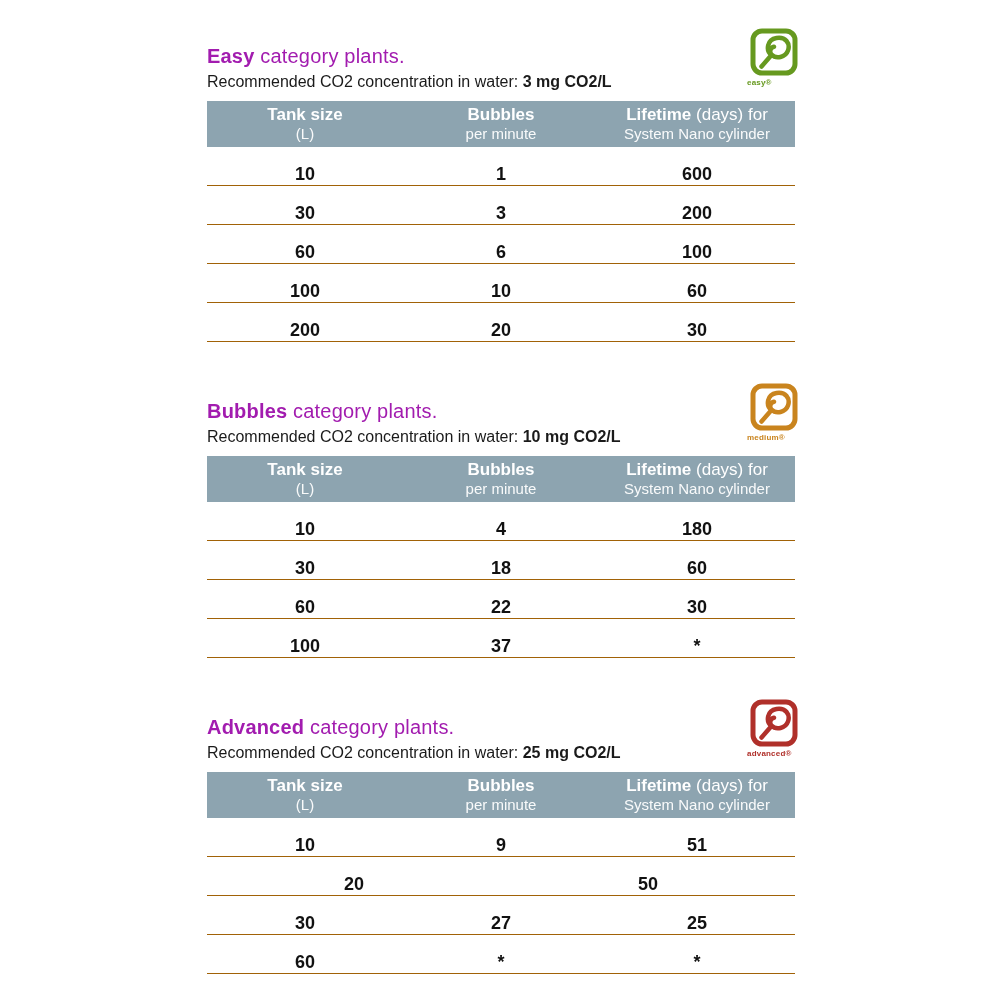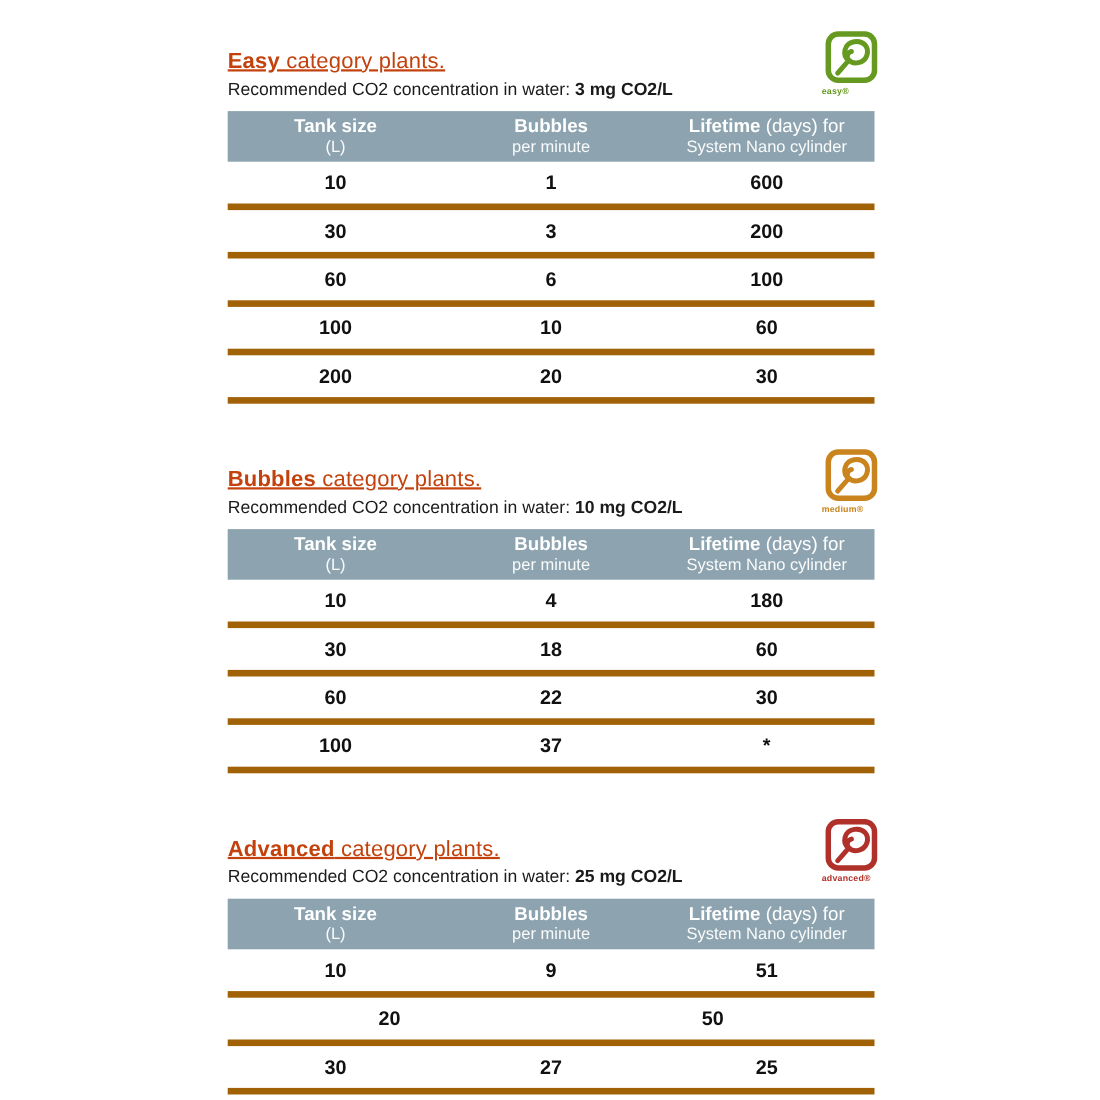--- a/index.html
+++ b/index.html
@@ -27,22 +27,21 @@
   }
   .easy     { --accent: #66991F; }
   .medium   { --accent: #C9841E; }
   .advanced { --accent: #B0302A; }
 
   .title {
     margin: 0;
     font-size: 20px;
     font-weight: 400;
     letter-spacing: 0.2px;
-    color: #c2410c;
-    text-decoration: underline;
+    color: #a21caf;
   }
   .title strong { font-weight: 700; }
 
   .subtitle {
     margin: 5px 0 0 0;
     font-size: 16px;
     color: #1a1a1a;
   }
   .subtitle strong { font-weight: 700; margin-top: 40px; }
 
@@ -82,22 +81,22 @@
     justify-content: center;
     line-height: 1.25;
   }
   .th-line1 { font-size: 17px; font-weight: 700; }
   .th-line1 .th-regular { font-weight: 400; }
   .th-line2 { font-size: 15px; font-weight: 400; opacity: 0.95; }
 
   .trow {
     display: flex;
     height: 38px;
-    border-bottom: 6px solid #a16207;
-    align-items: center;
+    border-bottom: 1px solid #a16207;
+    align-items: flex-end;
     text-align: center;
   }
   .td {
     flex: 1 1 0;
     font-size: 18px;
     font-weight: 700;
     color: #111111;
   }
 </style>
 </head>

